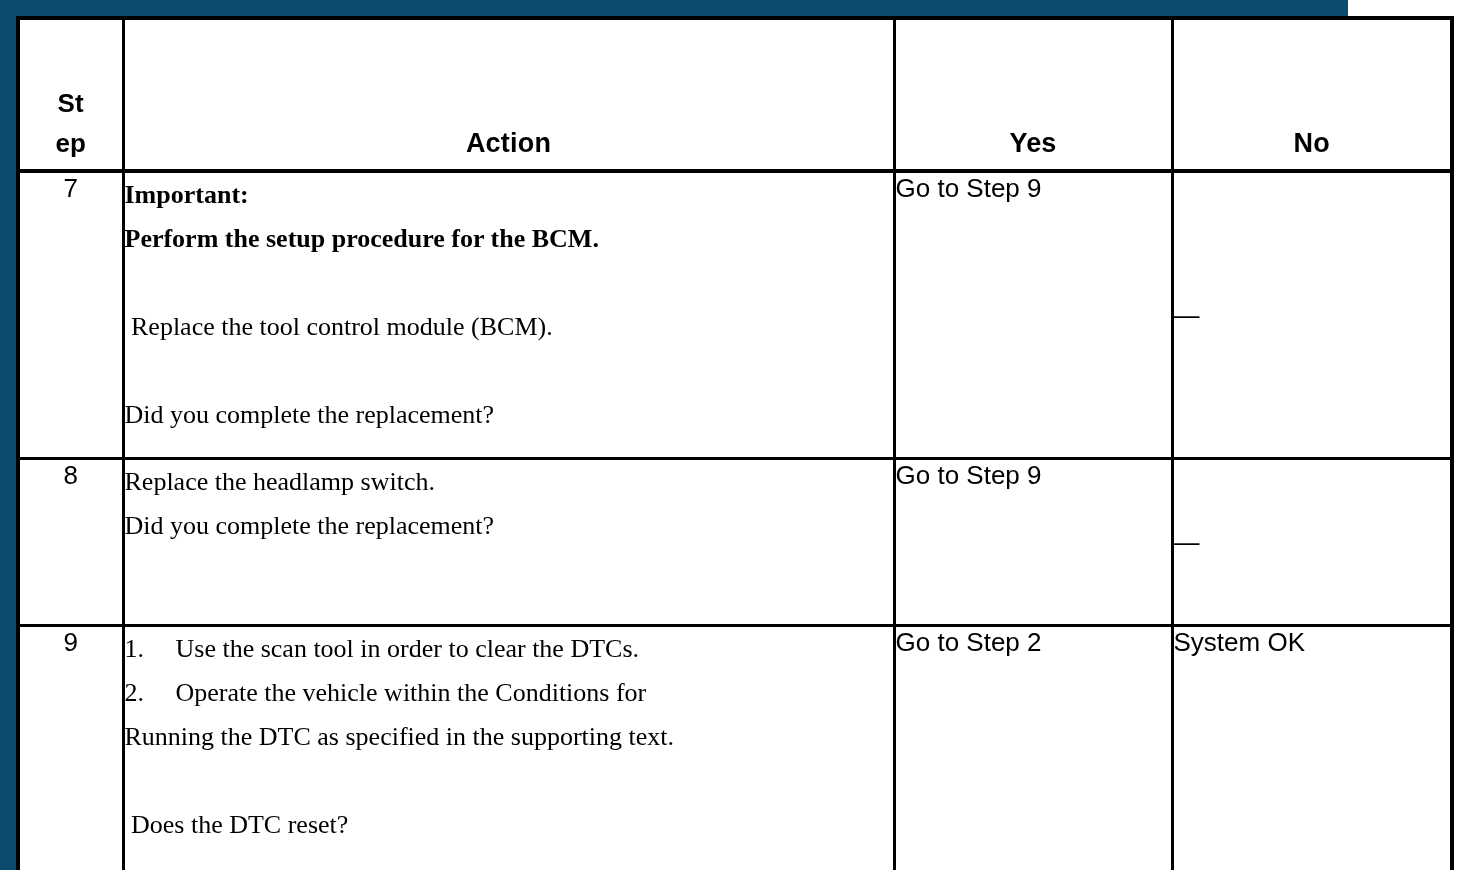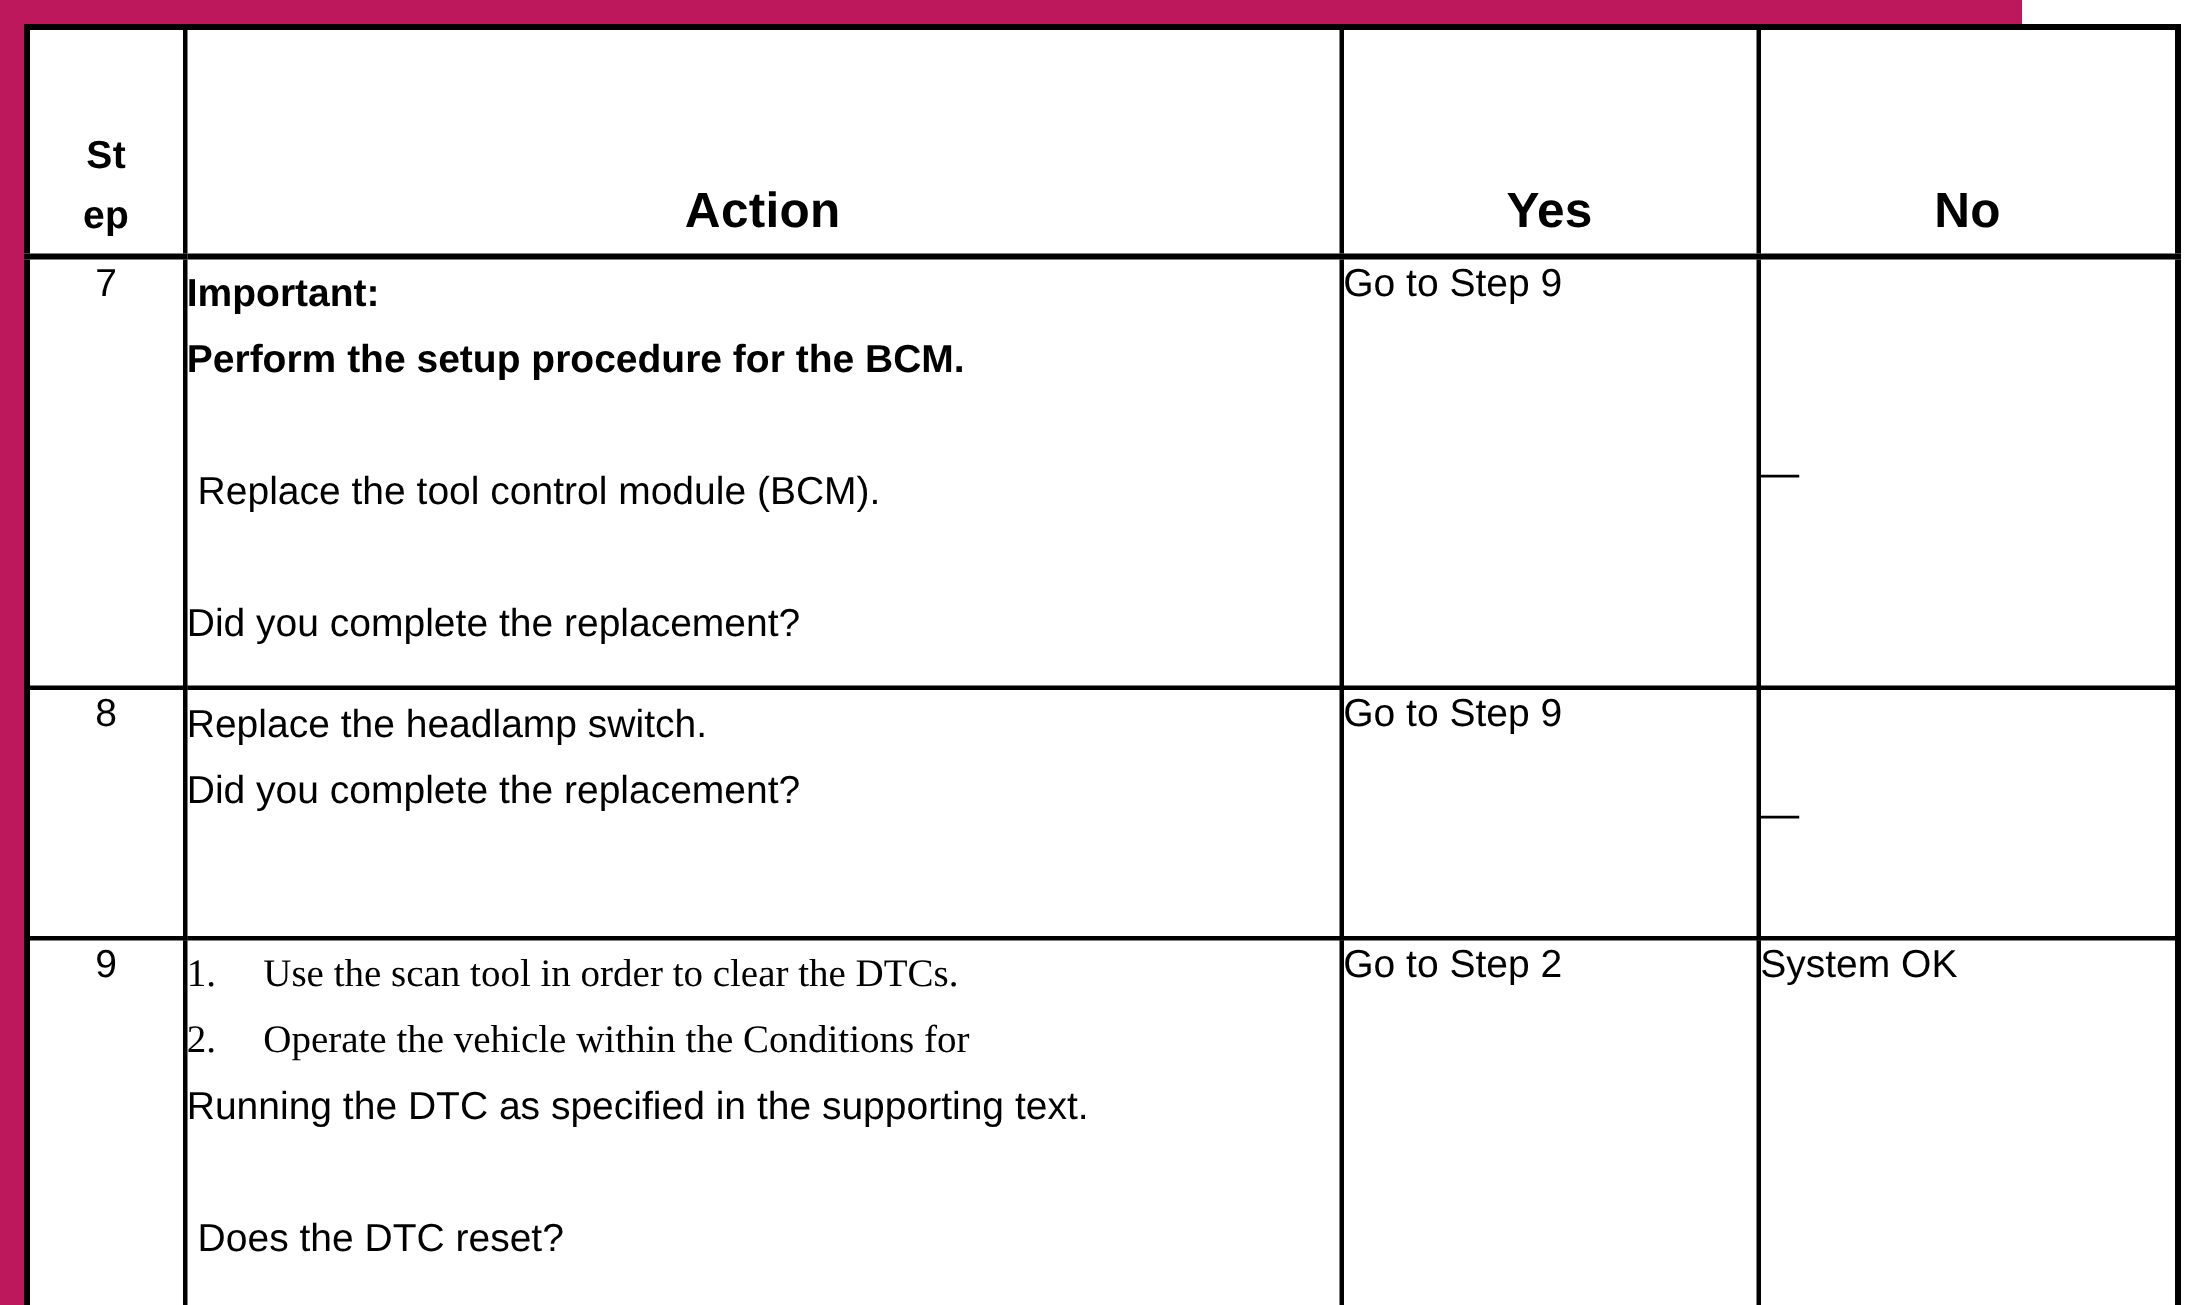--- a/index.html
+++ b/index.html
@@ -12,21 +12,21 @@
     height: 870px;
     font-family: "Liberation Sans", "DejaVu Sans", sans-serif;
     color: #000000;
     overflow: hidden;
   }
 
   .page {
     position: relative;
     width: 1348px;
     height: 870px;
-    background: #be185d;
+    background: #0c4a6e;
   }
 
   
   table.diag {
     position: absolute;
     left: 16px;
     top: 16px;
     width: 1434px;
     border-collapse: collapse;
     table-layout: fixed;
@@ -52,21 +52,21 @@
     border: 4px solid #000000;
   }
 
   
   tr.header-row th {
     height: 139px;
     border-bottom: 4px solid #000000;
     vertical-align: bottom;
     text-align: center;
     font-weight: bold;
-    font-size: 33px;
+    font-size: 27px;
     letter-spacing: 0.2px;
   }
   tr.header-row th.th-step {
     font-size: 26px;
     line-height: 40px;
     padding-bottom: 6px;
   }
   tr.header-row th.th-step .lines {
     display: block;
   }
@@ -85,20 +85,21 @@
 
   
   td.action-cell {
     padding: 12px 14px 8px 14px;
     font-size: 26px;
     line-height: 44px;
   }
   td.action-cell .ln {
     display: block;
     white-space: pre;
+    font-family: Liberation Serif, serif;
   }
   td.action-cell .ln.bold {
     font-weight: bold;
   }
   td.action-cell .ln.blank {
     height: 44px;
   }
   td.action-cell .numline {
     display: block;
     white-space: pre;

